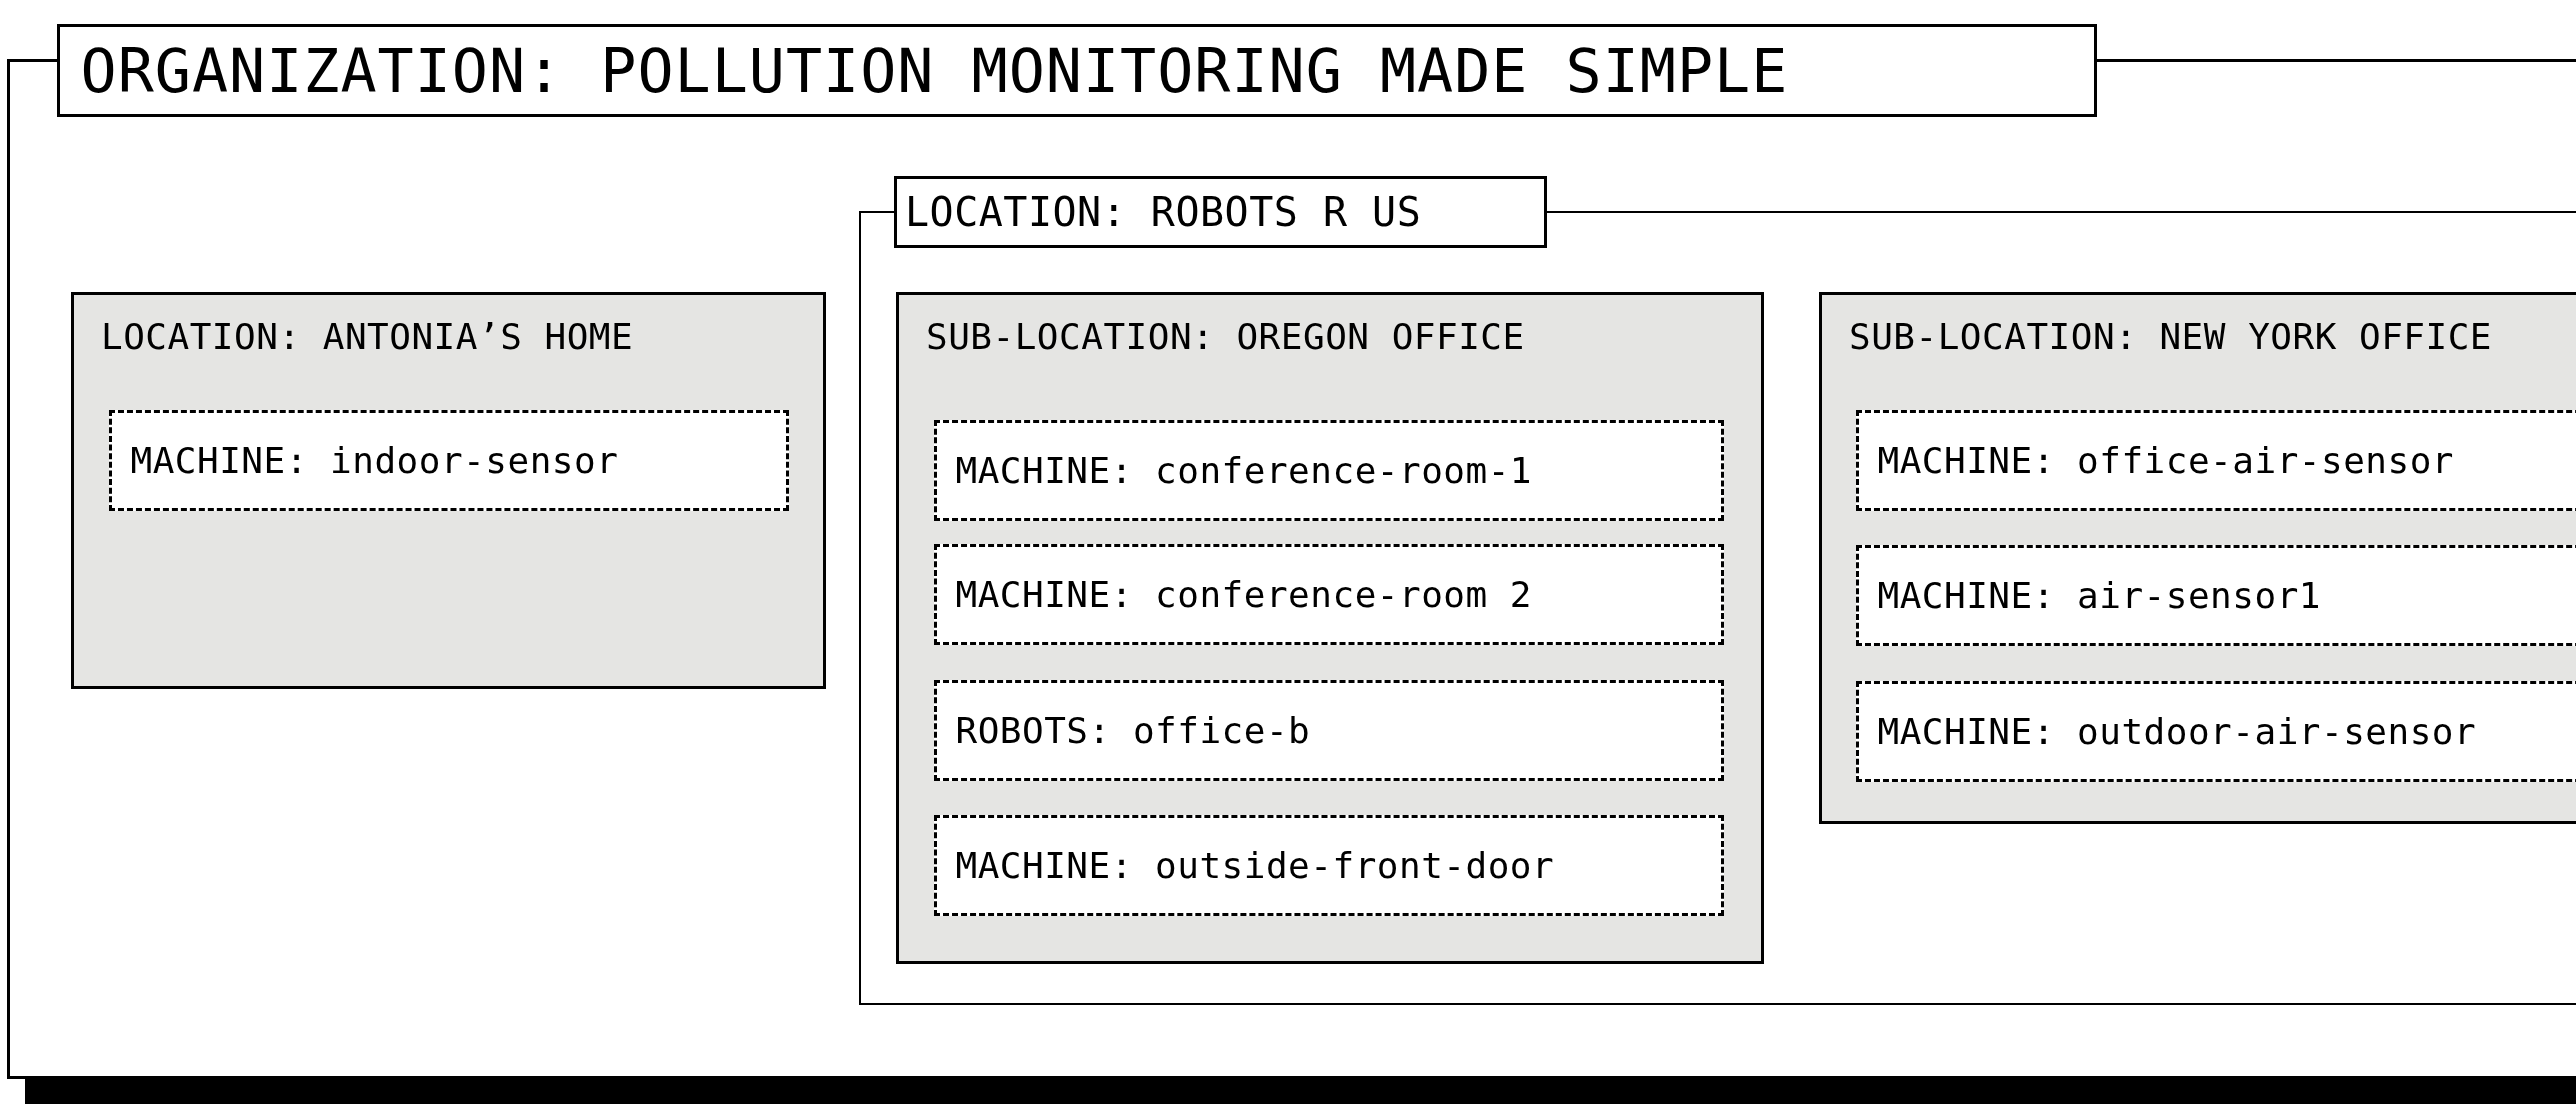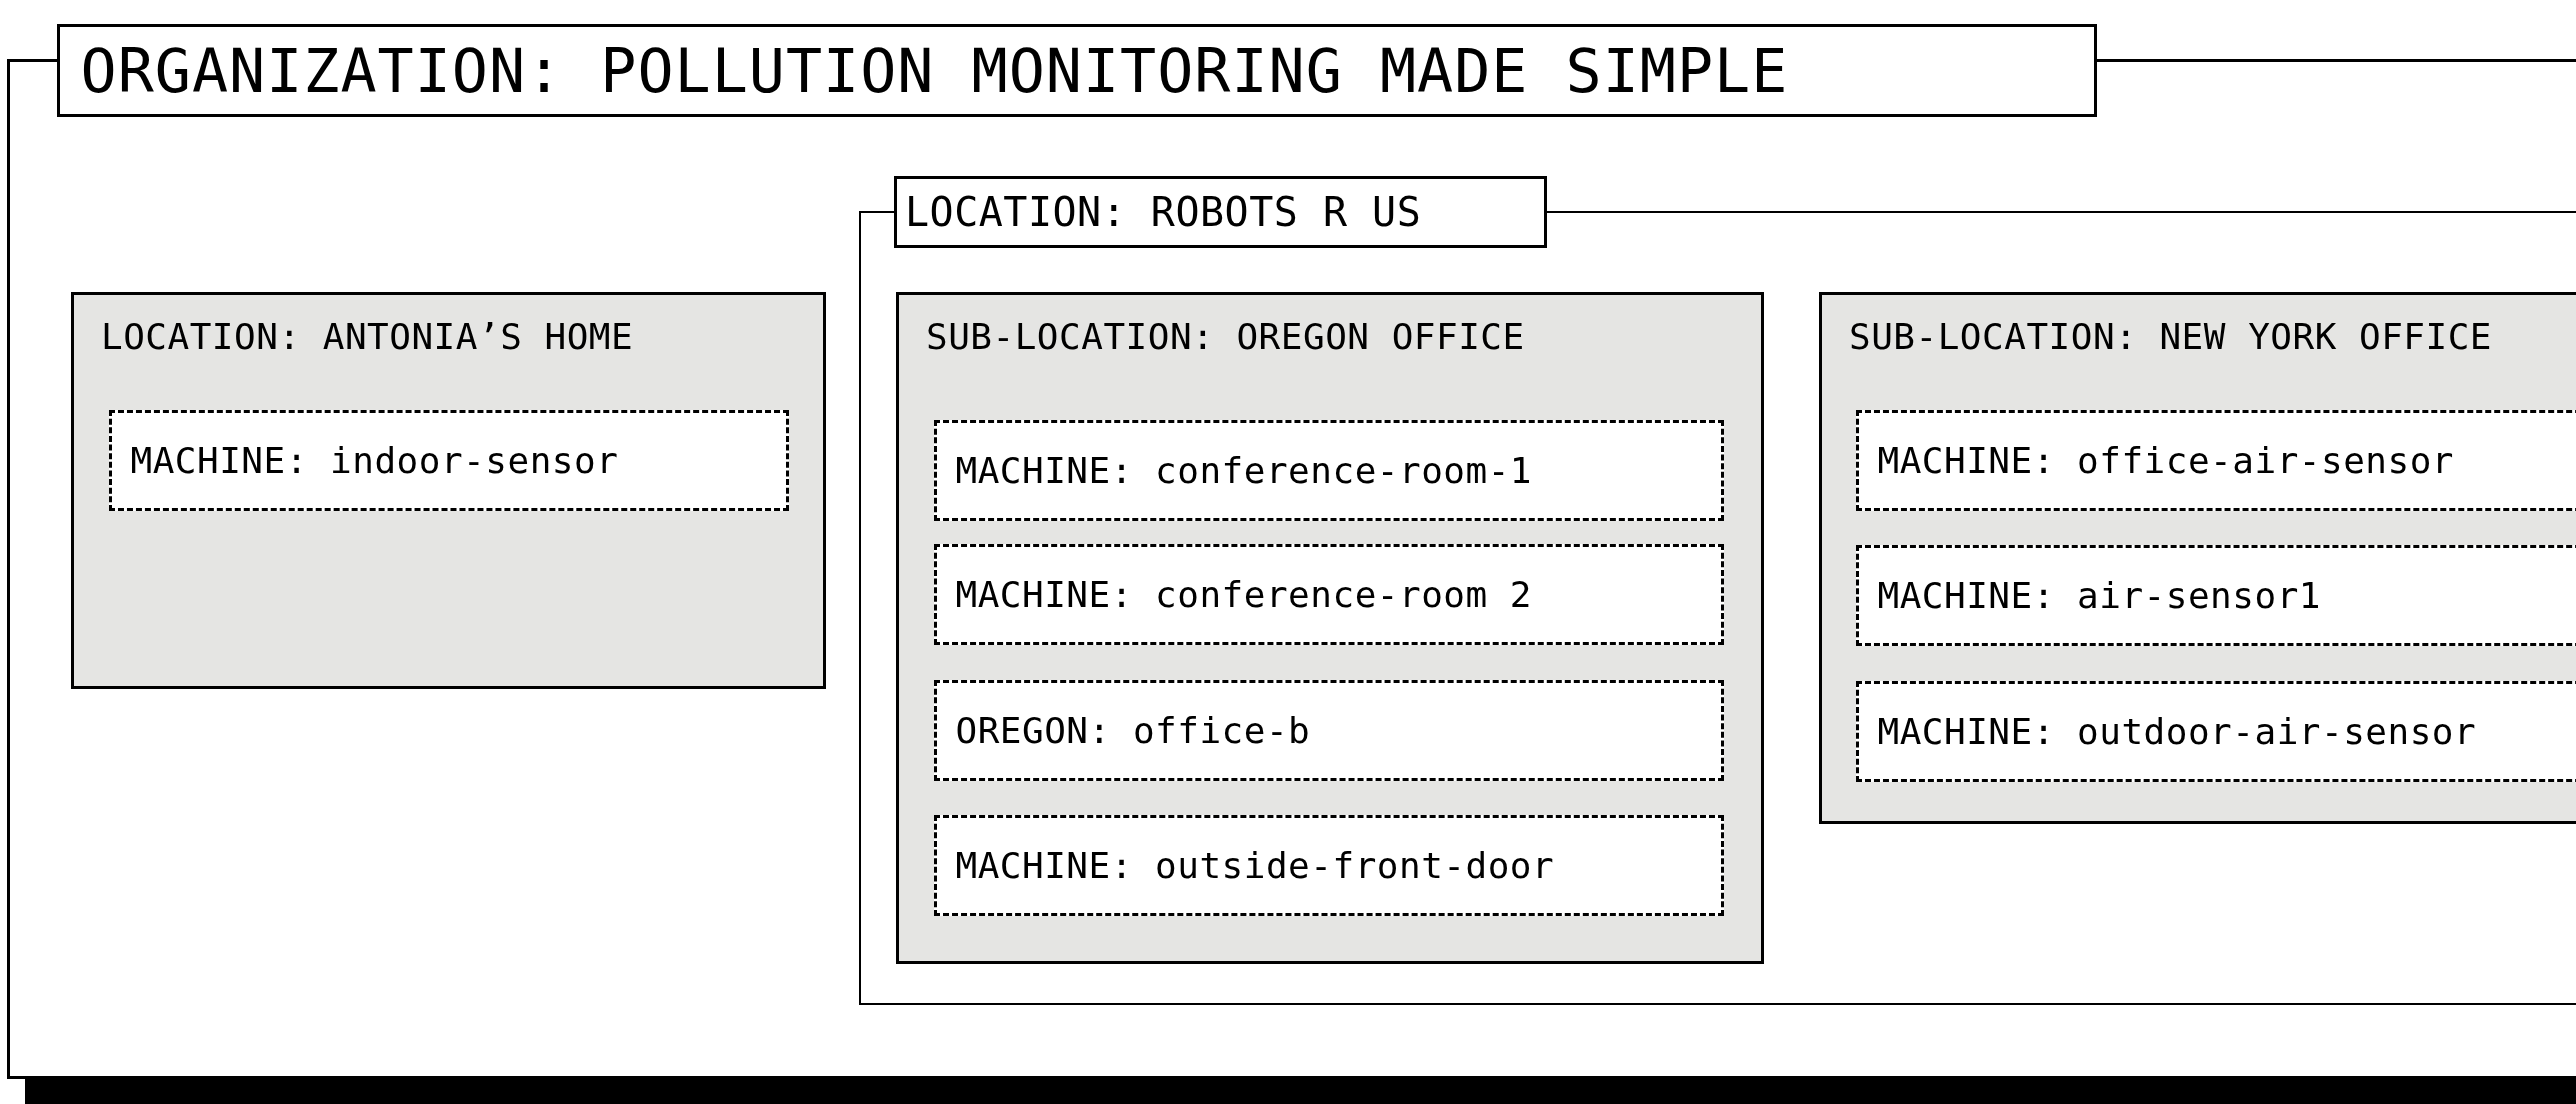--- a/index.html
+++ b/index.html
@@ -167,21 +167,21 @@
   <div class="panel" id="panel-oregon">
     <span class="panel-title">SUB-LOCATION: OREGON OFFICE</span>
   </div>
   <div class="machine" id="m-o0">
     <span class="machine-text">MACHINE: conference-room-1</span>
   </div>
   <div class="machine" id="m-o1">
     <span class="machine-text">MACHINE: conference-room 2</span>
   </div>
   <div class="machine" id="m-o2">
-    <span class="machine-text">OREGON: office-b</span>
+    <span class="machine-text">ROBOTS: office-b</span>
   </div>
   <div class="machine" id="m-o3">
     <span class="machine-text">MACHINE: outside-front-door</span>
   </div>
 
   <div class="panel" id="panel-newyork">
     <span class="panel-title">SUB-LOCATION: NEW YORK OFFICE</span>
   </div>
   <div class="machine" id="m-n0">
     <span class="machine-text">MACHINE: office-air-sensor</span>

